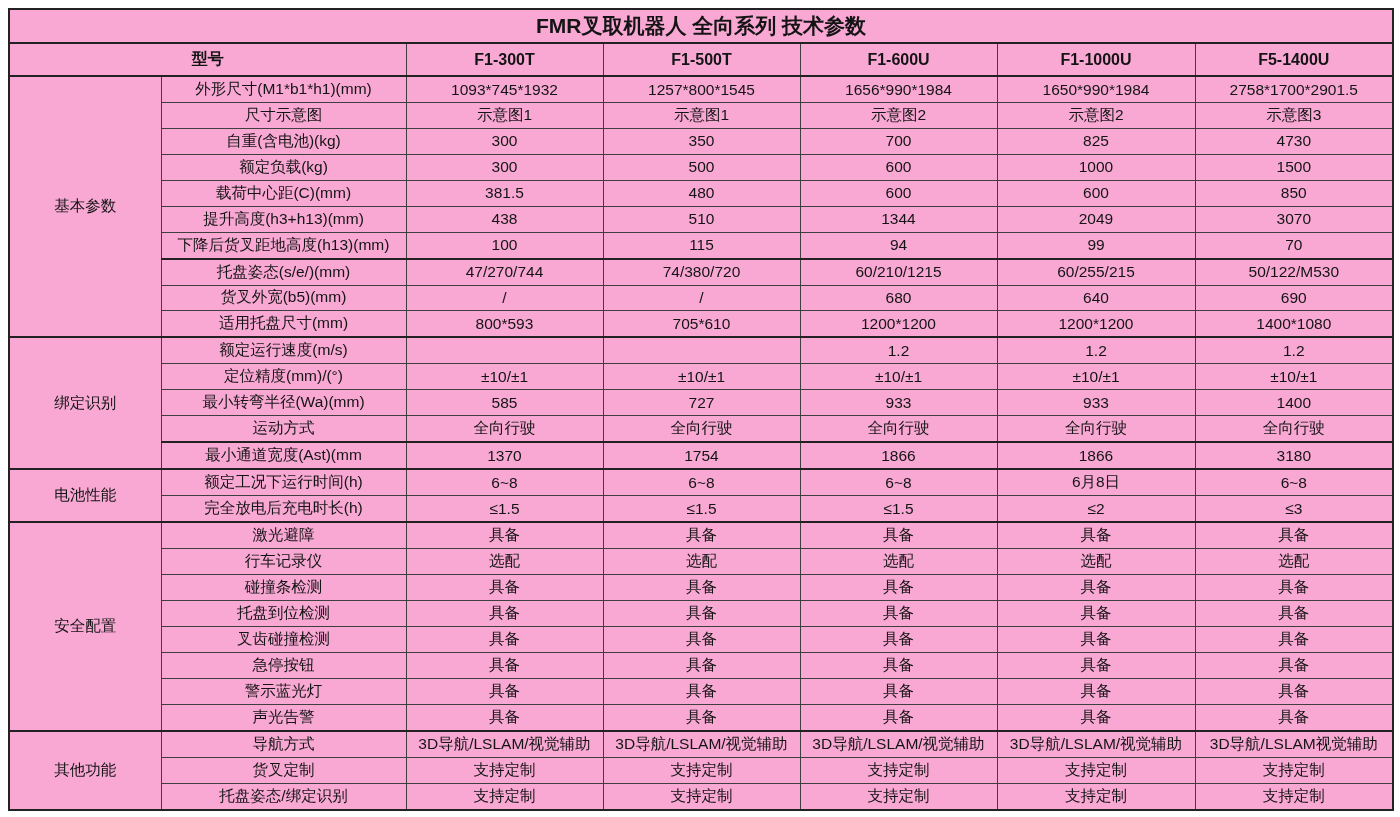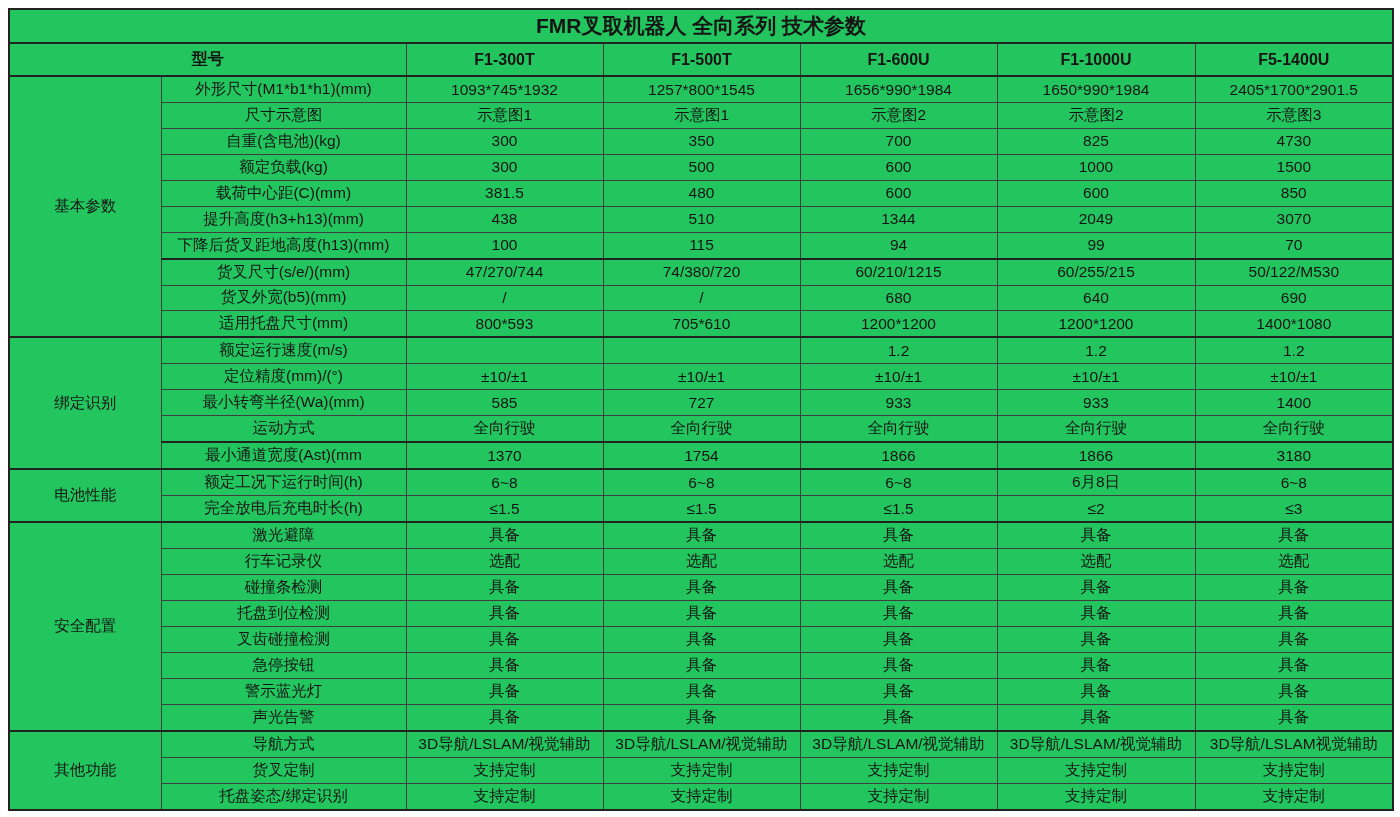--- a/index.html
+++ b/index.html
@@ -15,21 +15,21 @@
     color: #141414;
   }
   table.spec {
     position: absolute;
     left: 8px;
     top: 8px;
     width: 1384px;
     height: 803px;
     border-collapse: collapse;
     table-layout: fixed;
-    background: #22c55e;
+    background: #f9a8d4;
   }
   table.spec th, table.spec td {
     border: 1px solid #3f3f3f;
     text-align: center;
     vertical-align: middle;
     padding: 0 2px;
     font-size: 15.5px;
     font-weight: 400;
     color: #141414;
     overflow: hidden;
@@ -87,21 +87,21 @@
     </tr>
   </thead>
   <tbody>
       <tr class="section-start">
         <th class="group" rowspan="10">基本参数</th>
         <td>外形尺寸(M1*b1*h1)(mm)</td>
         <td>1093*745*1932</td>
         <td>1257*800*1545</td>
         <td>1656*990*1984</td>
         <td>1650*990*1984</td>
-        <td>2405*1700*2901.5</td>
+        <td>2758*1700*2901.5</td>
       </tr>
       <tr>
         <td>尺寸示意图</td>
         <td>示意图1</td>
         <td>示意图1</td>
         <td>示意图2</td>
         <td>示意图2</td>
         <td>示意图3</td>
       </tr>
       <tr>
@@ -138,21 +138,21 @@
       </tr>
       <tr>
         <td>下降后货叉距地高度(h13)(mm)</td>
         <td>100</td>
         <td>115</td>
         <td>94</td>
         <td>99</td>
         <td>70</td>
       </tr>
       <tr class="thick-top">
-        <td>货叉尺寸(s/e/)(mm)</td>
+        <td>托盘姿态(s/e/)(mm)</td>
         <td>47/270/744</td>
         <td>74/380/720</td>
         <td>60/210/1215</td>
         <td>60/255/215</td>
         <td>50/122/M530</td>
       </tr>
       <tr>
         <td>货叉外宽(b5)(mm)</td>
         <td>/</td>
         <td>/</td>

